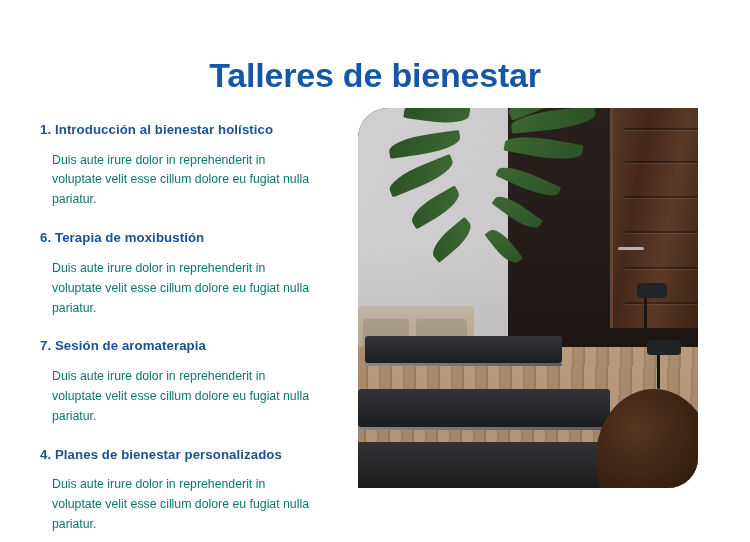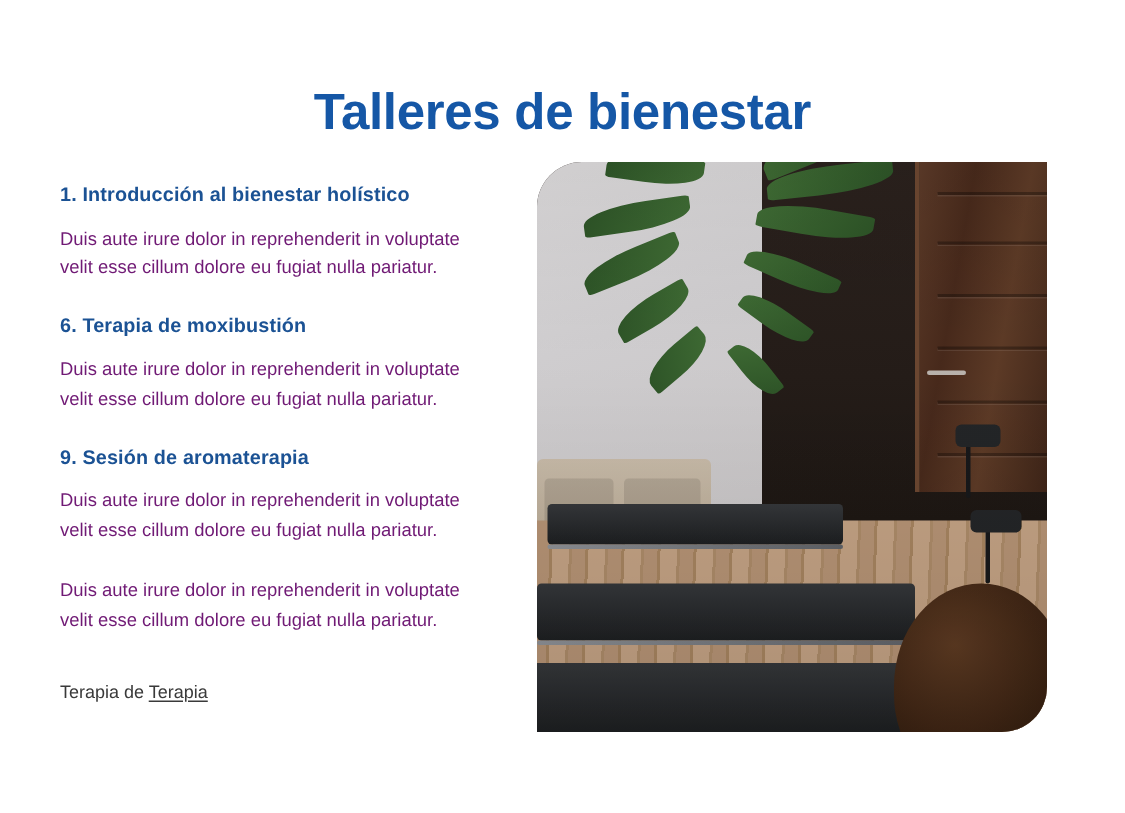--- a/index.html
+++ b/index.html
@@ -62,23 +62,23 @@
     font-size: 13.2px;
     font-weight: 700;
     color: #1b5294;
     margin: 0 0 11px 0;
     line-height: 1.25;
     letter-spacing: 0.1px;
   }
 
   .item-text {
     font-size: 12.3px;
-    color: #701a75;
+    color: #0f766e;
     line-height: 1.62;
-    margin: 0;
+    margin: 12px;
     max-width: 278px;
   }
 
   .credit {
     margin-top: 28px;
     font-size: 12px;
     color: #3a3a3a;
     line-height: 1.5;
   }
   .credit a,
@@ -388,25 +388,26 @@
         <p class="item-title">1. Introducción al bienestar holístico</p>
         <p class="item-text">Duis aute irure dolor in reprehenderit in voluptate velit esse cillum dolore eu fugiat nulla pariatur.</p>
       </div>
 
       <div class="item">
         <p class="item-title">6. Terapia de moxibustión</p>
         <p class="item-text">Duis aute irure dolor in reprehenderit in voluptate velit esse cillum dolore eu fugiat nulla pariatur.</p>
       </div>
 
       <div class="item">
-        <p class="item-title">9. Sesión de aromaterapia</p>
+        <p class="item-title">7. Sesión de aromaterapia</p>
         <p class="item-text">Duis aute irure dolor in reprehenderit in voluptate velit esse cillum dolore eu fugiat nulla pariatur.</p>
       </div>
 
       <div class="item">
+        <p class="item-title">4. Planes de bienestar personalizados</p>
         <p class="item-text">Duis aute irure dolor in reprehenderit in voluptate velit esse cillum dolore eu fugiat nulla pariatur.</p>
       </div>
 
       <div class="credit"><span>Terapia de </span><span class="credit-link">Terapia</span></div>
     </div>
 
     <div class="photo-wrap">
       <div class="photo">
 
         <div class="bg-wall-left"></div>

